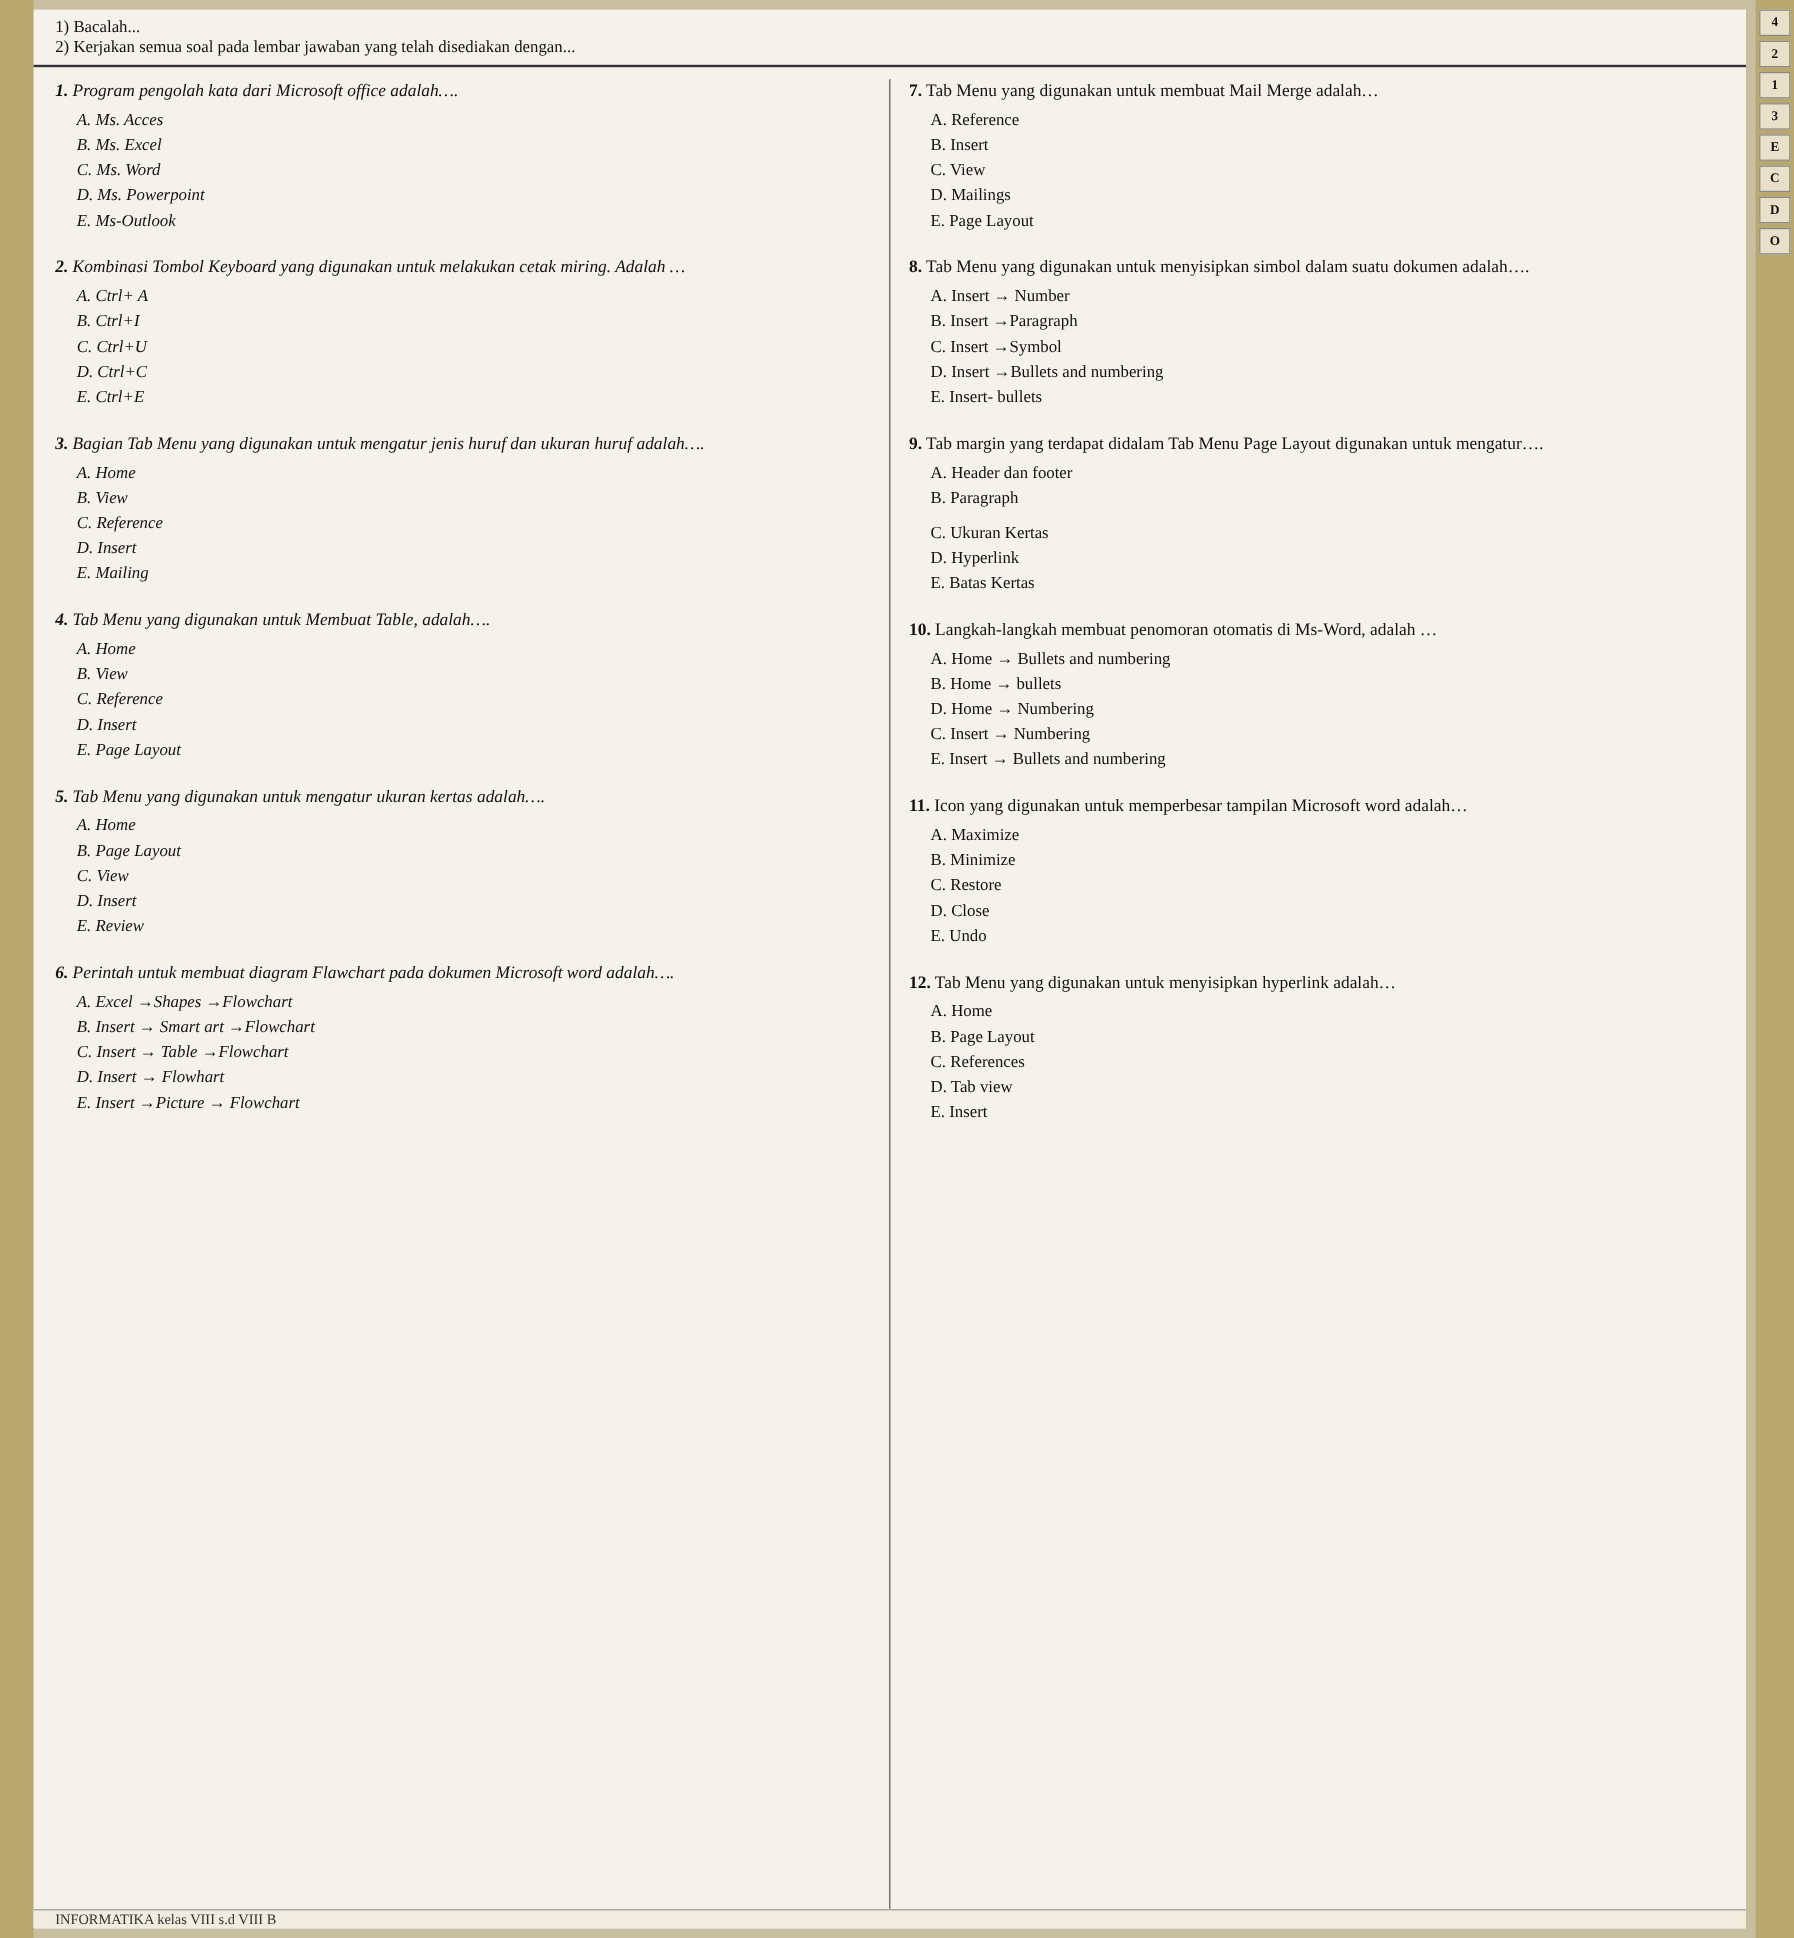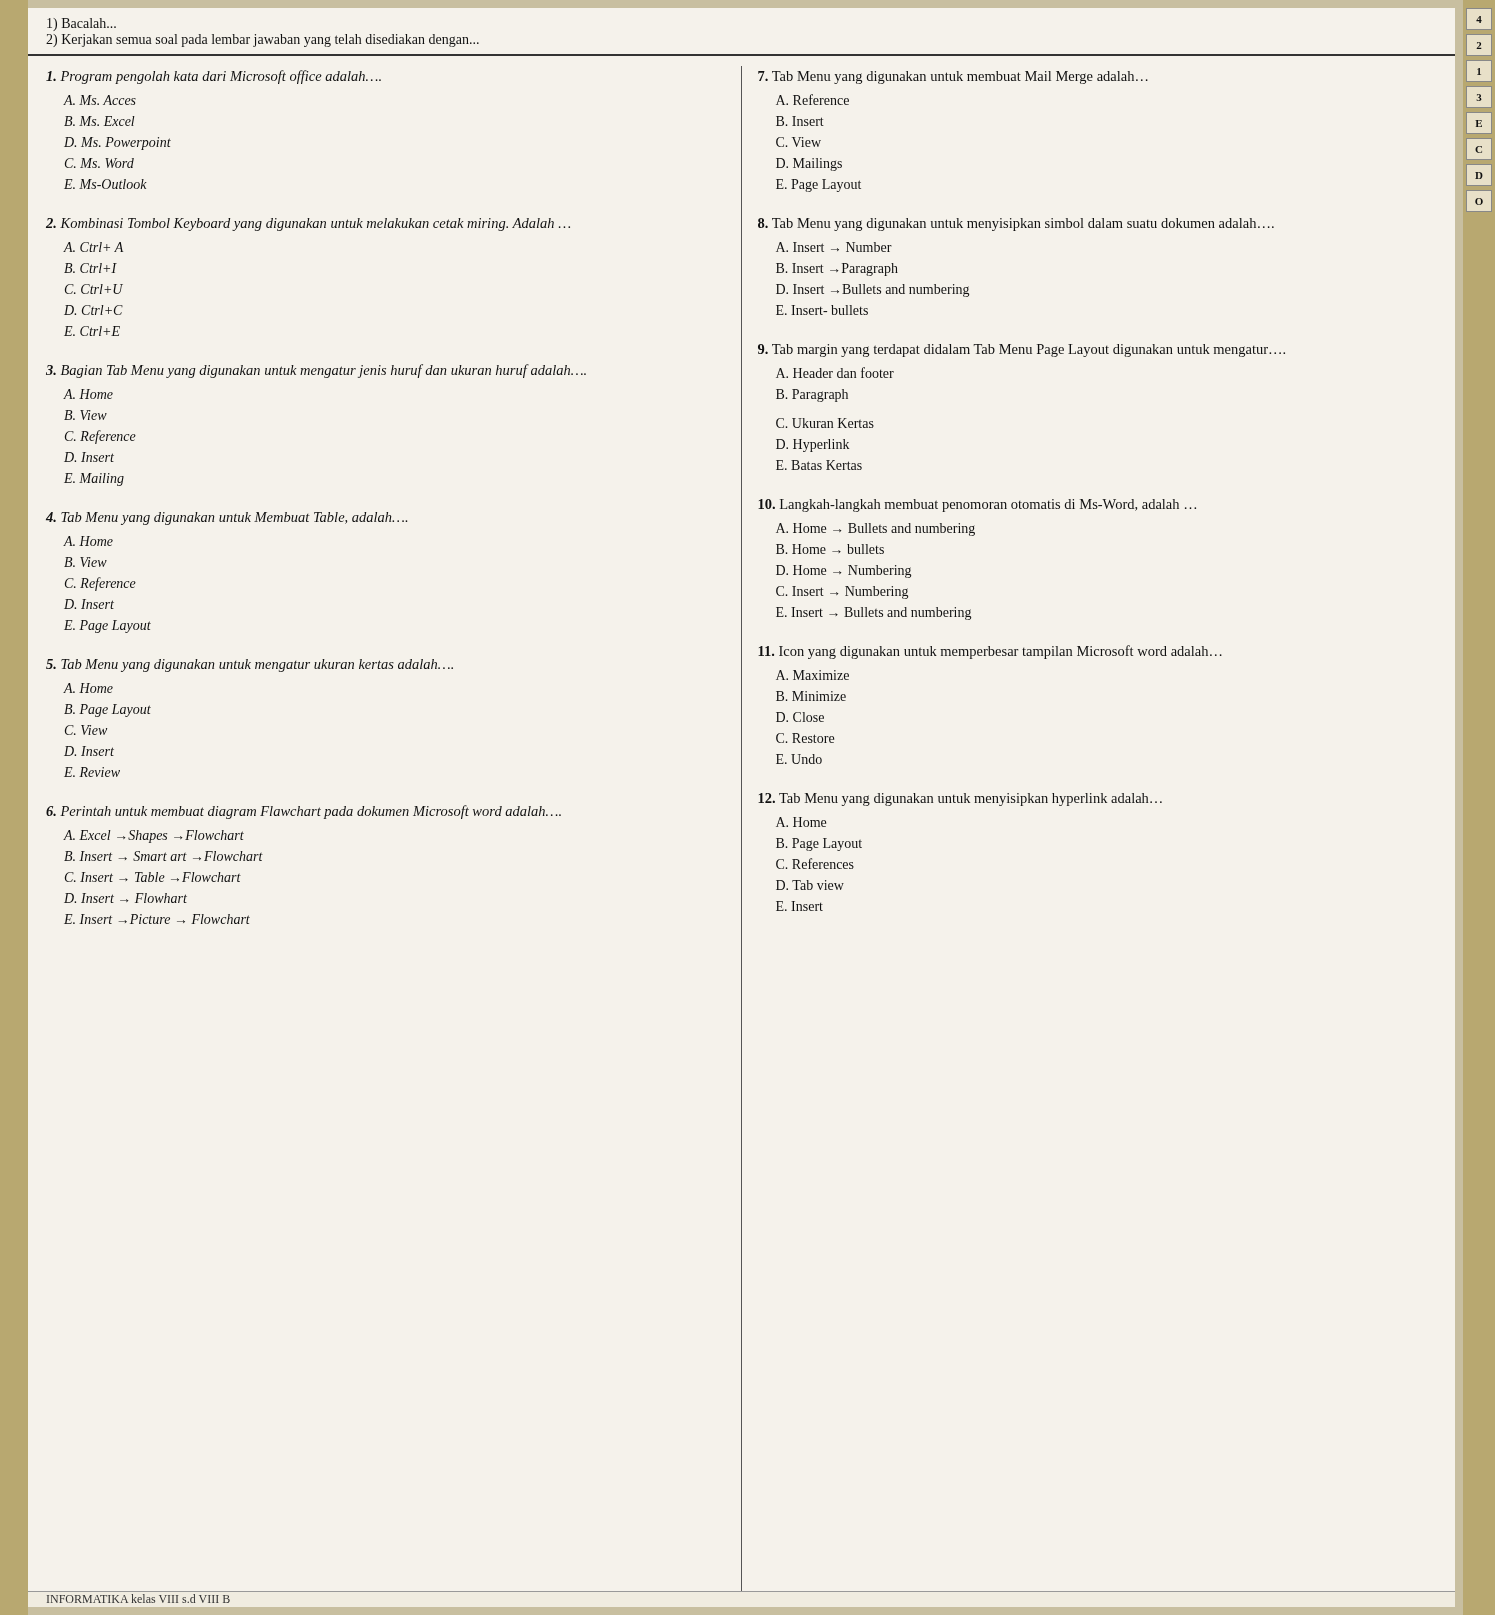--- a/index.html
+++ b/index.html
@@ -131,22 +131,22 @@
       <div class="col-left">
 
         <div class="question-block">
           <div class="question-text">
             <strong>1.</strong>
             Program pengolah kata dari Microsoft office adalah….
           </div>
           <div class="options">
             <div class="option">A. Ms. Acces</div>
             <div class="option">B. Ms. Excel</div>
+            <div class="option">C. Ms. Word</div>
             <div class="option">D. Ms. Powerpoint</div>
-            <div class="option">C. Ms. Word</div>
             <div class="option">E. Ms-Outlook</div>
           </div>
         </div>
 
         <div class="question-block">
           <div class="question-text">
             <strong>2.</strong>
             Kombinasi Tombol Keyboard yang digunakan untuk melakukan cetak miring. Adalah …
           </div>
           <div class="options">
@@ -233,20 +233,21 @@
         </div>
 
         <div class="question-block">
           <div class="question-text">
             <strong>8.</strong>
             Tab Menu yang digunakan untuk menyisipkan simbol dalam suatu dokumen adalah….
           </div>
           <div class="options">
             <div class="option">A. Insert → Number</div>
             <div class="option">B. Insert →Paragraph</div>
+            <div class="option">C. Insert →Symbol</div>
             <div class="option">D. Insert →Bullets and numbering</div>
             <div class="option">E. Insert- bullets</div>
           </div>
         </div>
 
         <div class="question-block">
           <div class="question-text">
             <strong>9.</strong>
             Tab margin yang terdapat didalam Tab Menu Page Layout digunakan untuk mengatur….
           </div>
@@ -275,22 +276,22 @@
         </div>
 
         <div class="question-block">
           <div class="question-text">
             <strong>11.</strong>
             Icon yang digunakan untuk memperbesar tampilan Microsoft word adalah…
           </div>
           <div class="options">
             <div class="option">A. Maximize</div>
             <div class="option">B.  Minimize</div>
+            <div class="option">C. Restore</div>
             <div class="option">D. Close</div>
-            <div class="option">C. Restore</div>
             <div class="option">E. Undo</div>
           </div>
         </div>
 
         <div class="question-block">
           <div class="question-text">
             <strong>12.</strong>
             Tab Menu yang digunakan untuk menyisipkan hyperlink adalah…
           </div>
           <div class="options">

